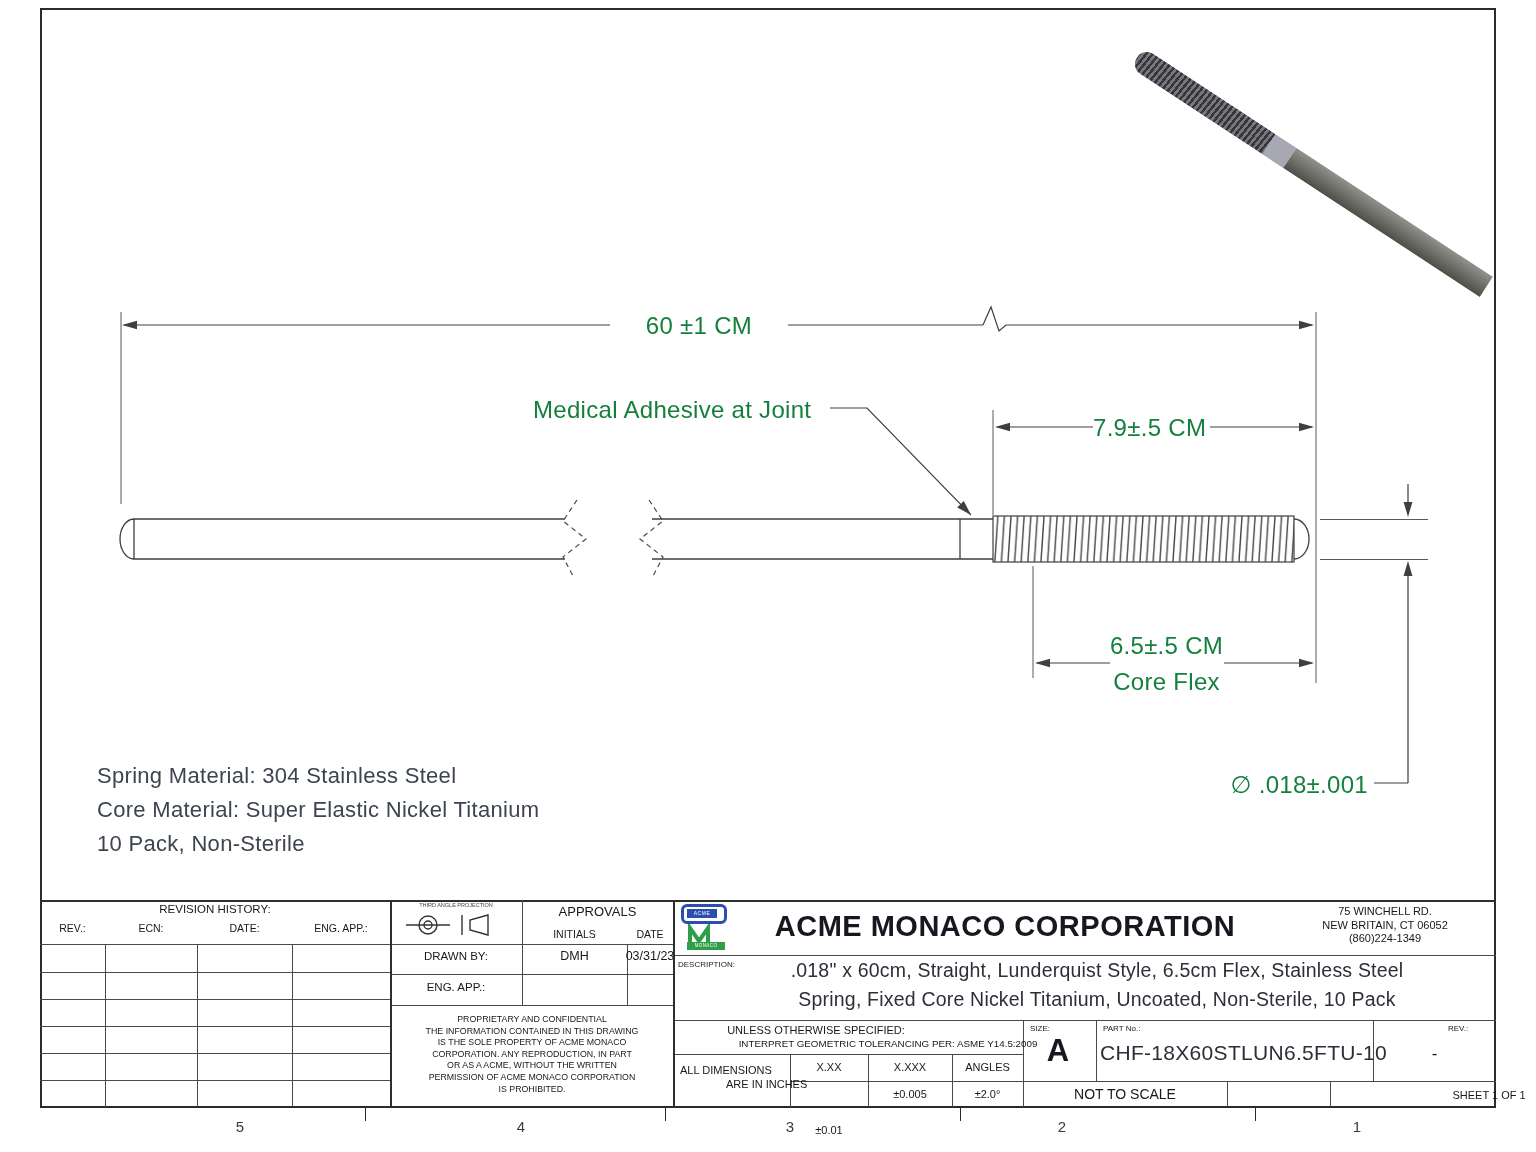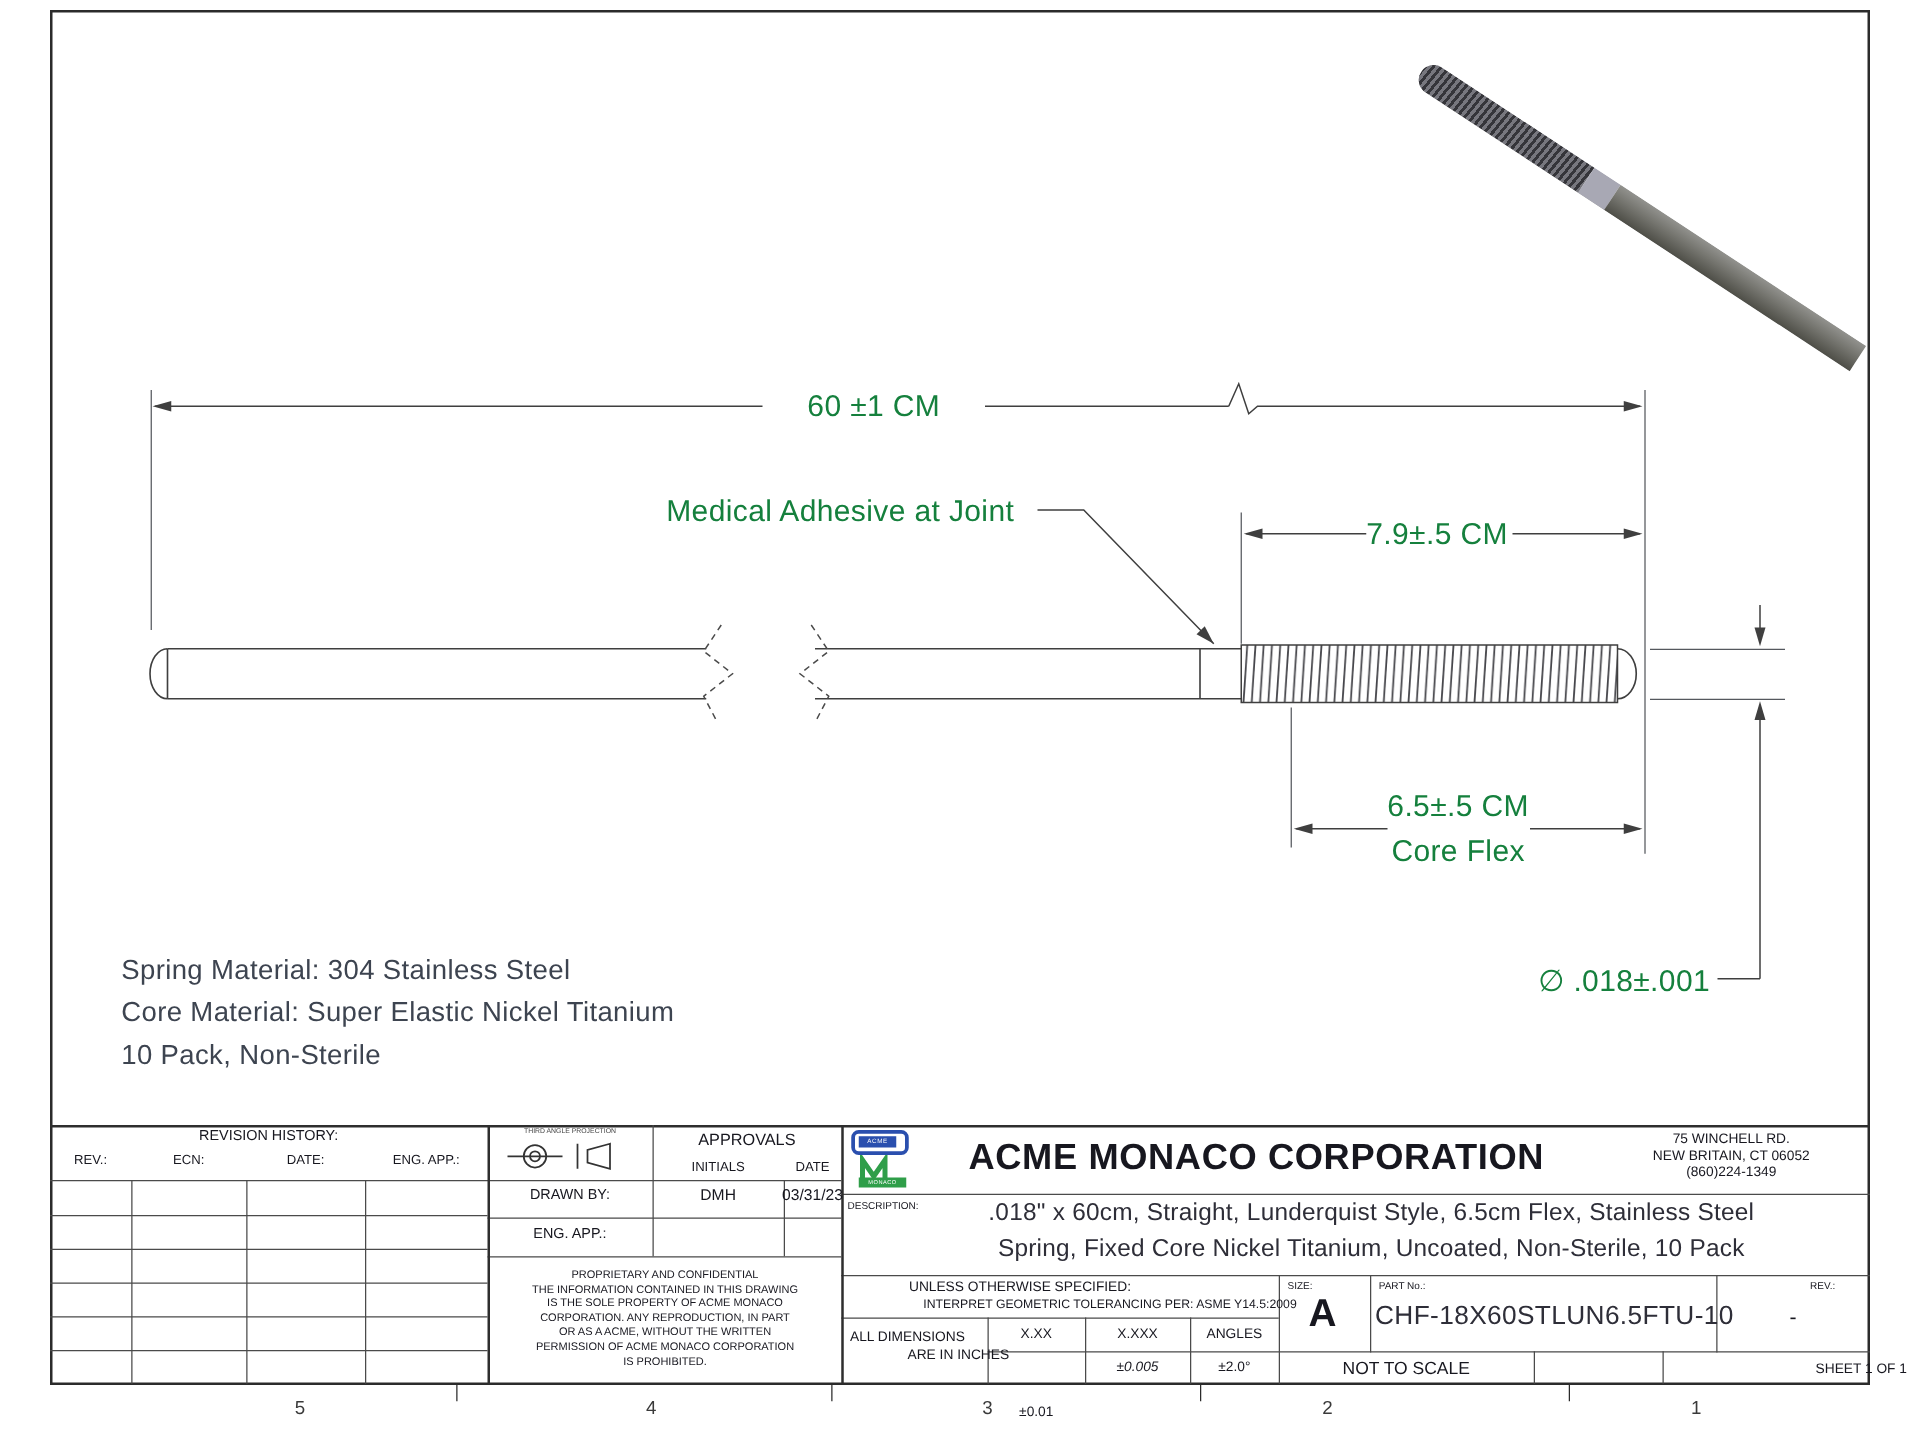--- a/index.html
+++ b/index.html
@@ -190,21 +190,21 @@
   <div class="tb ctr" style="left:727px;top:988px;width:740px;font-size:19.5px;color:#2e2e38;letter-spacing:.2px;">Spring, Fixed Core Nickel Titanium, Uncoated, Non-Sterile, 10 Pack</div>
 
   <div class="tb ctr" style="left:644px;top:1024px;width:344px;font-size:11px;">UNLESS OTHERWISE SPECIFIED:</div>
   <div class="tb ctr" style="left:676px;top:1038px;width:344px;font-size:9.8px;padding-left:40px;">INTERPRET GEOMETRIC TOLERANCING PER: ASME Y14.5:2009</div>
   <div class="tb" style="left:680px;top:1064px;font-size:11px;">ALL DIMENSIONS</div>
   <div class="tb" style="left:680px;top:1078px;font-size:11px;margin-left:46px;">ARE IN INCHES</div>
   <div class="tb ctr" style="left:790px;top:1061px;width:78px;font-size:11px;">X.XX</div>
   <div class="tb ctr" style="left:868px;top:1061px;width:84px;font-size:11px;">X.XXX</div>
   <div class="tb ctr" style="left:952px;top:1061px;width:71px;font-size:11px;">ANGLES</div>
   <div class="tb ctr" style="left:790px;top:1088px;width:78px;font-size:11px;margin-top:36px;">±0.01</div>
-  <div class="tb ctr" style="left:868px;top:1088px;width:84px;font-size:11px;font-style:italic;">±0.005</div>
+  <div class="tb ctr" style="left:868px;top:1088px;width:84px;font-size:11px;">±0.005</div>
   <div class="tb ctr" style="left:952px;top:1088px;width:71px;font-size:11px;">±2.0°</div>
 
   <div class="tb" style="left:1030px;top:1024px;font-size:8px;">SIZE:</div>
   <div class="tb ctr" style="left:1030px;top:1033px;width:56px;font-size:31px;font-weight:700;">A</div>
   <div class="tb" style="left:1103px;top:1024px;font-size:8px;">PART No.:</div>
   <div class="tb ctr" style="left:1100px;top:1041px;width:270px;font-size:21px;color:#2e2e38;letter-spacing:.3px;">CHF-18X60STLUN6.5FTU-10</div>
   <div class="tb" style="left:1448px;top:1024px;font-size:8px;">REV.:</div>
   <div class="tb ctr" style="left:1373px;top:1044px;width:123px;font-size:17px;">-</div>
   <div class="tb ctr" style="left:1023px;top:1086px;width:204px;font-size:14px;">NOT TO SCALE</div>
   <div class="tb ctr" style="left:1410px;top:1089px;width:158px;font-size:11px;">SHEET 1 OF 1</div>

